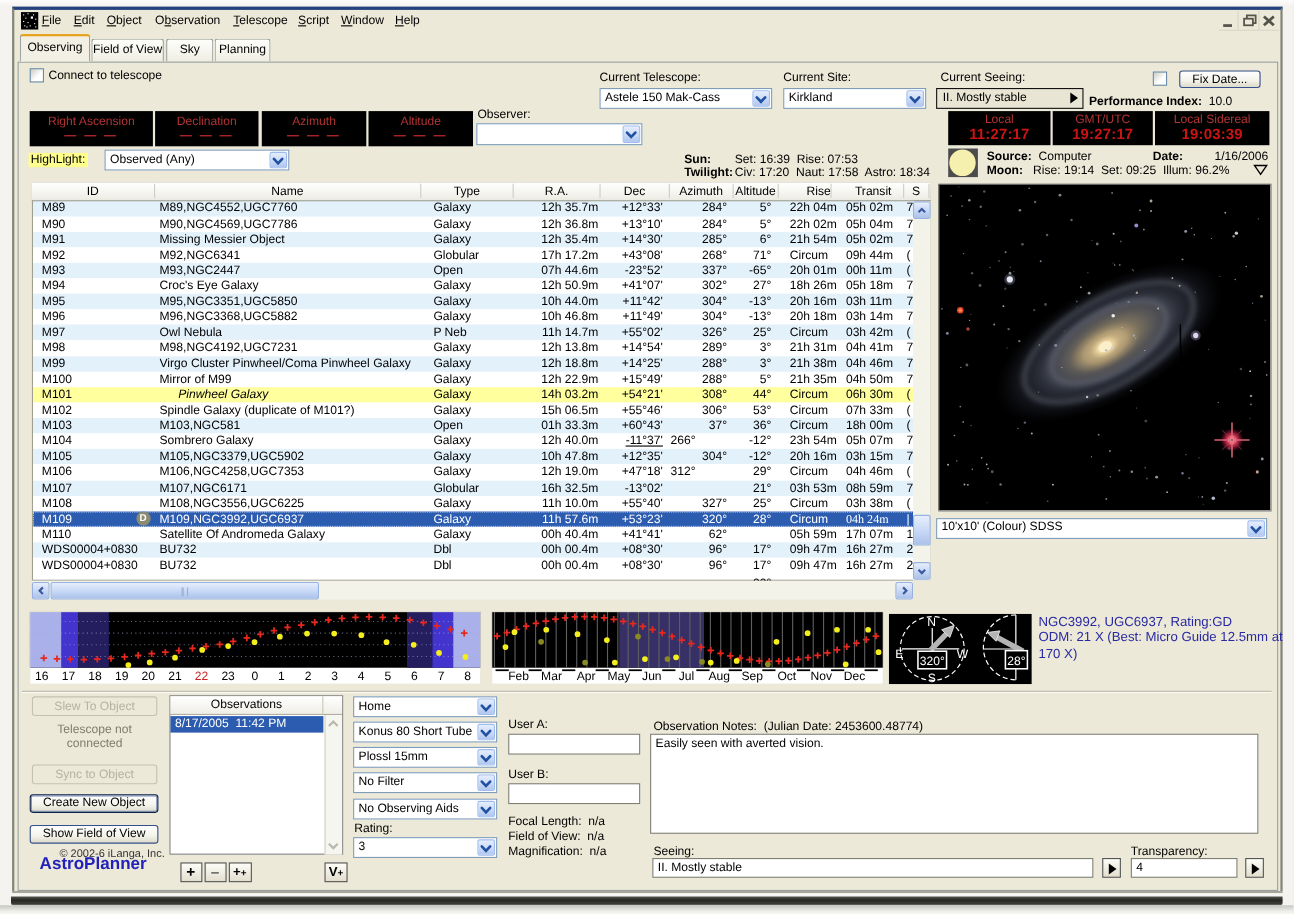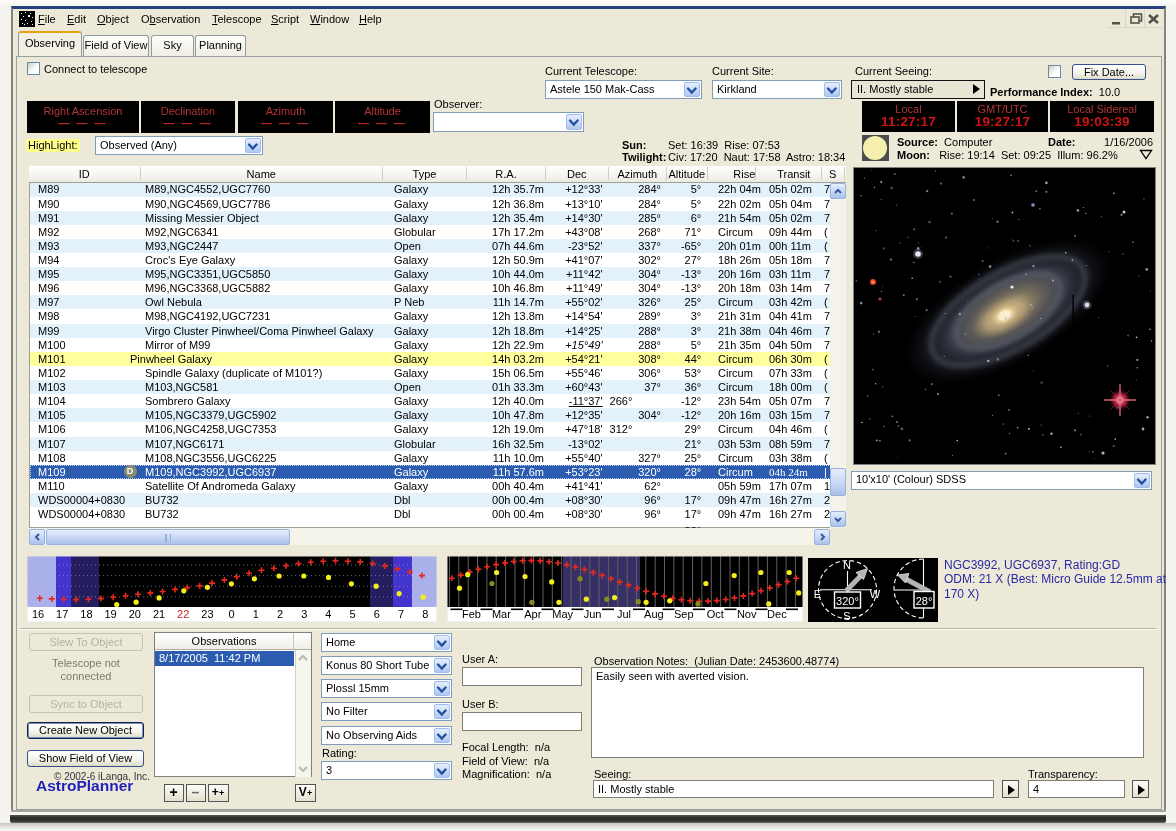--- a/index.html
+++ b/index.html
@@ -308,30 +308,30 @@
         <span style="left:638px;width:33.2px;text-align:right;">3°</span>
         <span style="left:688px;width:46px;">21h 38m</span>
         <span style="left:739px;width:46px;">04h 46m</span>
         <span style="left:794px;width:7px;">7</span>
       </div>
       <div class="row" style="left:13px;top:281.22px;height:14.12px;background:#fff;color:#000;">
         <span style="left:8px;width:100px;">M100</span>
         <span style="left:115px;width:237px;">Mirror of M99</span>
         <span style="left:364px;width:80px;">Galaxy</span>
         <span style="left:438px;width:76px;text-align:right;">12h 22.9m</span>
-        <span style="left:517px;width:55.6px;text-align:right;font-style:italic;">+15°49'</span>
+        <span style="left:517px;width:55.6px;text-align:right;">+15°49'</span>
         <span style="left:579.6px;width:51.4px;text-align:right;">288°</span>
         <span style="left:638px;width:33.2px;text-align:right;">5°</span>
         <span style="left:688px;width:46px;">21h 35m</span>
         <span style="left:739px;width:46px;">04h 50m</span>
         <span style="left:794px;width:7px;">7</span>
       </div>
       <div class="row" style="left:13px;top:295.34000000000003px;height:14.12px;background:#ffff9e;color:#000;">
         <span style="left:8px;width:100px;">M101</span>
-        <span style="left:100px;width:237px;">Pinwheel Galaxy</span>
+        <span style="left:132px;width:237px;font-style:italic;">Pinwheel Galaxy</span>
         <span style="left:364px;width:80px;">Galaxy</span>
         <span style="left:438px;width:76px;text-align:right;">14h 03.2m</span>
         <span style="left:517px;width:55.6px;text-align:right;">+54°21'</span>
         <span style="left:579.6px;width:51.4px;text-align:right;">308°</span>
         <span style="left:638px;width:33.2px;text-align:right;">44°</span>
         <span style="left:688px;width:46px;">Circum</span>
         <span style="left:739px;width:46px;">06h 30m</span>
         <span style="left:794px;width:7px;">(</span>
       </div>
       <div class="row" style="left:13px;top:309.46000000000004px;height:14.12px;background:#fff;color:#000;">

